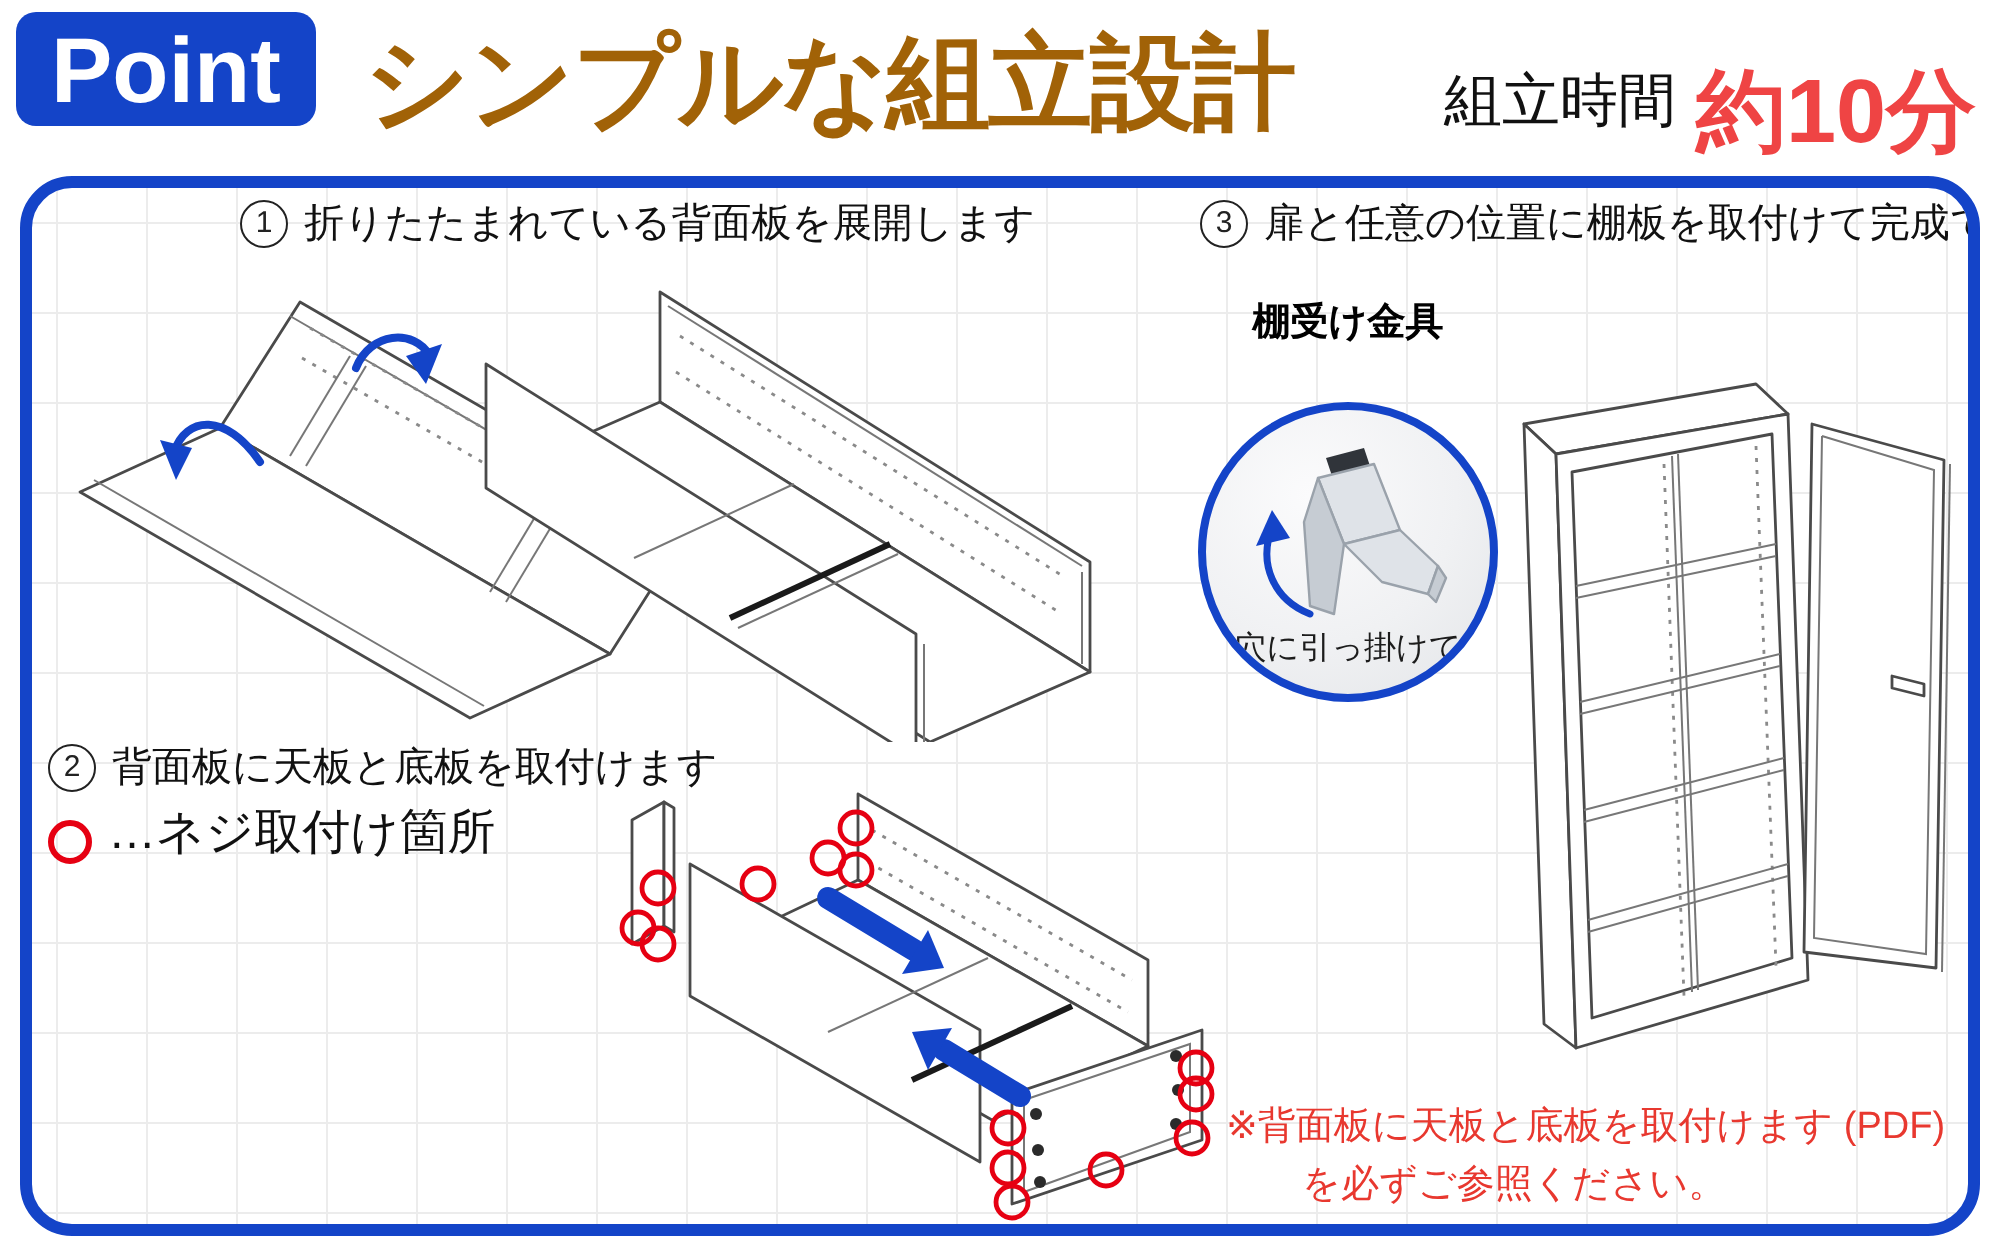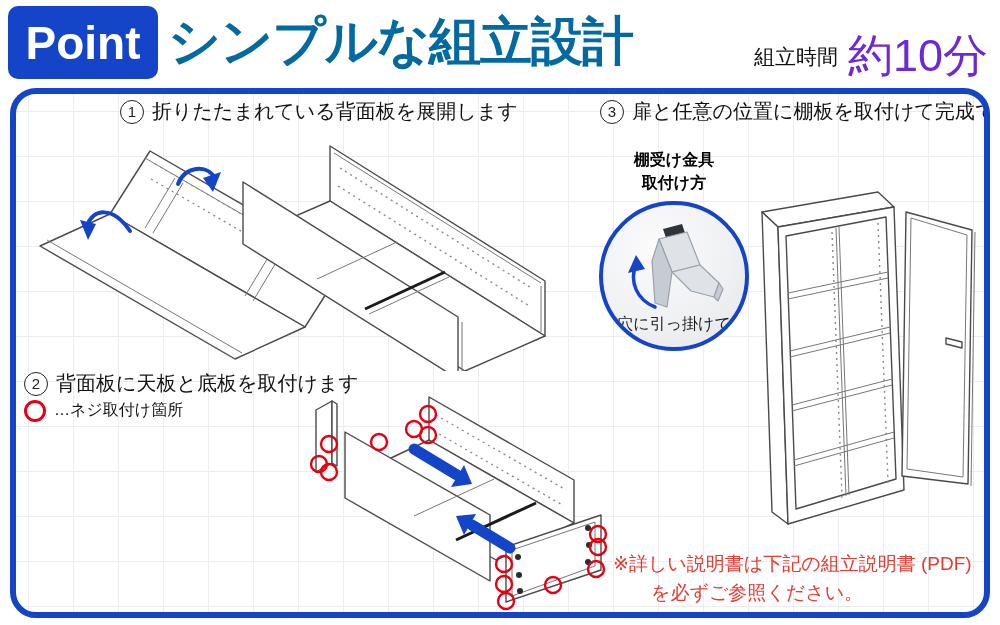--- a/index.html
+++ b/index.html
@@ -7,71 +7,71 @@
     --red:#e60012;
     --ink:#1a1a1a;
     --line:#4a4a4a;
   }
   *{margin:0;padding:0;box-sizing:border-box;}
   html,body{width:1000px;height:625px;background:#ffffff;overflow:hidden;}
   body{font-family:"Liberation Sans","DejaVu Sans",sans-serif;color:var(--ink);position:relative;}
 
   
   .badge{
-    position:absolute;left:8px;top:6px;width:150px;height:73px;
+    position:absolute;left:8px;top:6px;width:150px;height:57px;
     background:var(--accent);border-radius:10px;
     display:flex;align-items:center;justify-content:center;
     color:#fff;font-size:46px;font-weight:bold;letter-spacing:0px;
   }
   .title{
-    position:absolute;left:168px;top:0;height:84px;
+    position:absolute;left:182px;top:0;height:84px;
     display:flex;align-items:center;
-    font-size:52px;font-weight:800;color:#0369a1;letter-spacing:-1px;
+    font-size:52px;font-weight:800;color:#a16207;letter-spacing:-1px;
   }
   .time{
     position:absolute;right:12px;top:0;height:84px;
     display:flex;align-items:flex-end;gap:10px;padding-bottom:6px;
   }
-  .time-label{font-size:21px;color:#111;padding-bottom:7px;}
-  .time-value{font-size:45px;font-weight:400;color:#6d28d9;line-height:1;}
+  .time-label{font-size:29px;color:#111;padding-bottom:7px;}
+  .time-value{font-size:45px;font-weight:700;color:#ef4444;line-height:1;}
 
   
   .panel{
     position:absolute;left:10px;top:88px;width:980px;height:530px;
     border:6px solid var(--accent);border-radius:26px;
     background:
       linear-gradient(#ececec 1px,transparent 1px),
       linear-gradient(90deg,#ececec 1px,transparent 1px);
     background-size:45px 45px;background-position:12px 17px;background-color:#fff;
     overflow:hidden;
   }
   .panel > *{position:absolute;}
 
   .step-label{display:flex;align-items:center;gap:8px;font-size:20px;color:#111;white-space:nowrap;}
   .step-num{
     flex:0 0 auto;width:24px;height:24px;border:1.6px solid #222;border-radius:50%;
     display:inline-flex;align-items:center;justify-content:center;
     font-size:15px;color:#222;background:#fff;
   }
 
-  .bracket-head{width:172px;text-align:center;font-size:16px;font-weight:bold;color:#000;line-height:1.45;}
+  .bracket-head{width:172px;text-align:center;font-size:19px;font-weight:bold;color:#000;line-height:1.45;}
 
   .photo-circle{
     width:150px;height:150px;border-radius:50%;
     border:4px solid var(--accent);
     background:radial-gradient(circle at 36% 30%, #fbfbfc 0%, #f0f1f3 55%, #e3e5e8 100%);
     overflow:hidden;
   }
   .photo-circle svg{position:absolute;left:0;top:0;}
   .circle-caption{
     position:absolute;left:0;right:0;bottom:12px;text-align:center;
     font-size:16px;color:#1c1c1c;white-space:nowrap;font-family:Liberation Serif, serif;
   }
 
-  .legend{display:flex;align-items:flex-start;gap:8px;font-size:16px;color:#111;}
+  .legend{display:flex;align-items:flex-end;gap:8px;font-size:24px;color:#111;}
   .legend-ring{width:22px;height:22px;border:3px solid var(--red);border-radius:50%;background:transparent;flex:0 0 auto;}
 
   .note{font-size:19px;color:#e8382f;line-height:1.55;white-space:nowrap;}
   .note .l2{margin-left:38px;}
 
   svg{display:block;}
   .ln{stroke:var(--line);stroke-width:1.4;fill:#fff;stroke-linejoin:round;}
   .ln-thin{stroke:#777;stroke-width:1;fill:none;}
   .dash{stroke:#8a8a8a;stroke-width:1.4;fill:none;stroke-dasharray:2,4;}
   .dark{stroke:#1a1a1a;stroke-width:3;fill:none;}
@@ -138,21 +138,20 @@
       <line class="dash" x1="315" y1="32" x2="508" y2="153"></line>
       <line class="dash" x1="313" y1="50" x2="506" y2="171"></line>
       <line class="dark" x1="420" y1="136" x2="340" y2="173"></line>
       <line class="ln-thin" x1="424" y1="141" x2="344" y2="178"></line>
       <line class="ln-thin" x1="372" y1="106" x2="292" y2="143"></line>
     </g>
   </svg>
 
   <div class="bracket-head" style="left:572px;top:54px;">
     <div>棚受け金具</div>
-    <div>取付け方</div>
   </div>
 
   <div class="photo-circle" style="position:absolute;left:583px;top:107px;">
     <svg width="142" height="142" viewBox="0 0 142 142">
       <polygon class="metal-tab" points="60,24 79,19 83,31 64,36"></polygon>
       <polygon class="metal" points="56,34 84,27 97,60 69,67"></polygon>
       <polygon class="metal-dk" points="56,34 69,67 64,102 52,98 49,56"></polygon>
       <polygon class="metal" points="69,67 97,60 116,78 111,92 88,86"></polygon>
       <polygon class="metal-dk" points="111,92 116,78 120,84 115,96"></polygon>
       <path class="acc-s" stroke-width="3.5" d="M 52,102 C 34,95 26,77 33,59"></path>
@@ -249,17 +248,17 @@
     </g>
     <g>
       <polygon class="ln" points="156,24 222,42 218,296 152,288"></polygon>
       <polyline class="ln-thin" points="161,30 217,47 213,289 157,281 161,30"></polyline>
       <line class="ln-thin" x1="225" y1="44" x2="221" y2="298"></line>
       <polygon class="ln" points="196,150 212,154 212,160 196,156"></polygon>
     </g>
   </svg>
 
   <div class="note" style="left:597px;top:455px;">
-    <div>※詳しい説明書は下記の組立説明書 (PDF)</div>
+    <div>※背面板に天板と底板を取付けます (PDF)</div>
     <div class="l2">を必ずご参照ください。</div>
   </div>
 
 </div>
 
 </body></html>

